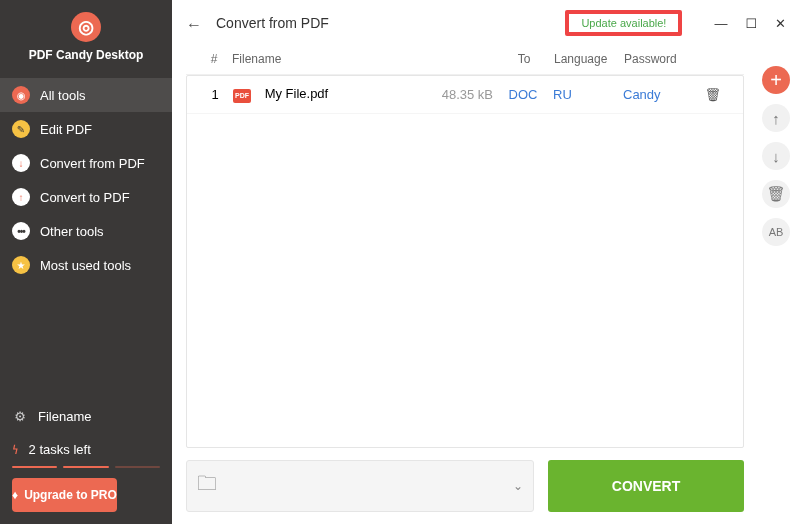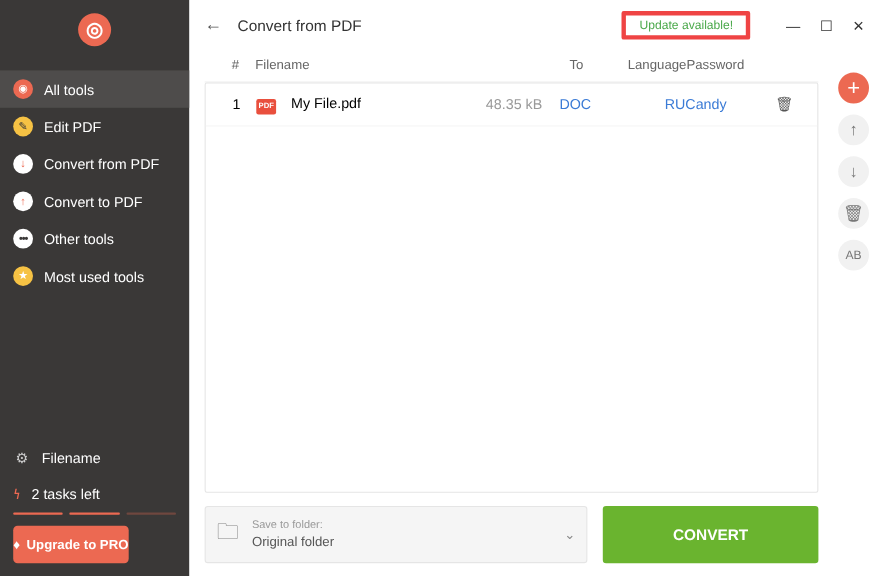--- a/index.html
+++ b/index.html
@@ -31,21 +31,21 @@
 .title-text{font-size:14px;color:#333}
 .update-badge{margin-left:auto;border:4px solid #ef4444;color:#4aa84a;font-size:11px;padding:3px 12px;border-radius:2px;cursor:pointer}
 .win-ctrl{display:flex;gap:18px;margin-left:18px;font-size:13px;color:#333}
 .win-ctrl span{cursor:pointer}
 .content{flex:1;padding:0 56px 0 14px;display:flex;flex-direction:column}
 .table-head{display:flex;font-size:12px;color:#666;padding:10px 10px 8px;border-bottom:1px solid #f0f0f0}
 .col-num{width:36px;text-align:center}
 .col-fname{flex:1}
 .col-size{width:70px;text-align:right}
 .col-to{width:60px;text-align:center}
-.col-lang{width:70px;text-align:right}
+.col-lang{width:70px;text-align:left}
 .col-pwd{width:70px;}
 .col-del{width:40px}
 .table-body{flex:1;border:1px solid #e5e5e5;border-radius:2px;overflow:auto}
 .file-row{display:flex;align-items:center;font-size:13px;padding:10px 10px;border-bottom:1px solid #f5f5f5}
 .pdf-icon{width:18px;height:14px;background:#e94f3d;color:#fff;font-size:7px;font-weight:bold;border-radius:2px;display:inline-flex;align-items:center;justify-content:center;margin-right:10px}
 .link{color:#3b7bd6;cursor:pointer}
 .trash{cursor:pointer;color:#555;text-align:center}
 .right-tools{position:absolute;right:10px;top:66px;display:flex;flex-direction:column;gap:10px}
 .tool-btn{width:28px;height:28px;border-radius:50%;display:flex;align-items:center;justify-content:center;font-size:15px;cursor:pointer;background:#f1f1f1;color:#777}
 .tool-btn.add{background:#ec6952;color:#fff;font-size:20px}
@@ -58,20 +58,21 @@
 .convert-btn{width:196px;background:#6ab42f;color:#fff;border:none;border-radius:3px;font-size:14px;font-weight:bold;cursor:pointer}
 </style>
 </head>
 <body>
 
 <div class="sidebar">
   <div class="logo-area">
     <div class="logo-circle">
         <span class="logo-swirl">◎</span>
       </div>
+    <div class="app-title">PDF Candy Desktop</div>
   </div>
   <div class="nav">
     <div class="nav-item active">
       <span class="nav-icon ic-orange">◉</span>
       <span>All tools</span>
     </div>
     <div class="nav-item">
       <span class="nav-icon ic-yellow">✎</span>
       <span>Edit PDF</span>
     </div>
@@ -165,21 +166,17 @@
         <span>🗑</span>
       </div>
     <div class="tool-btn" style="font-size:11px">
         <span>AB</span>
       </div>
   </div>
 
   <div class="footer">
     <div class="save-folder">
       <span class="folder-icon">🗀</span>
-      <div class="save-text">
-        <small>Save to folder:</small>
-        <span>Original folder</span>
-      </div>
       <span class="chev">⌄</span>
     </div>
     <button class="convert-btn">CONVERT</button>
   </div>
 </div>
 
 </body></html>

